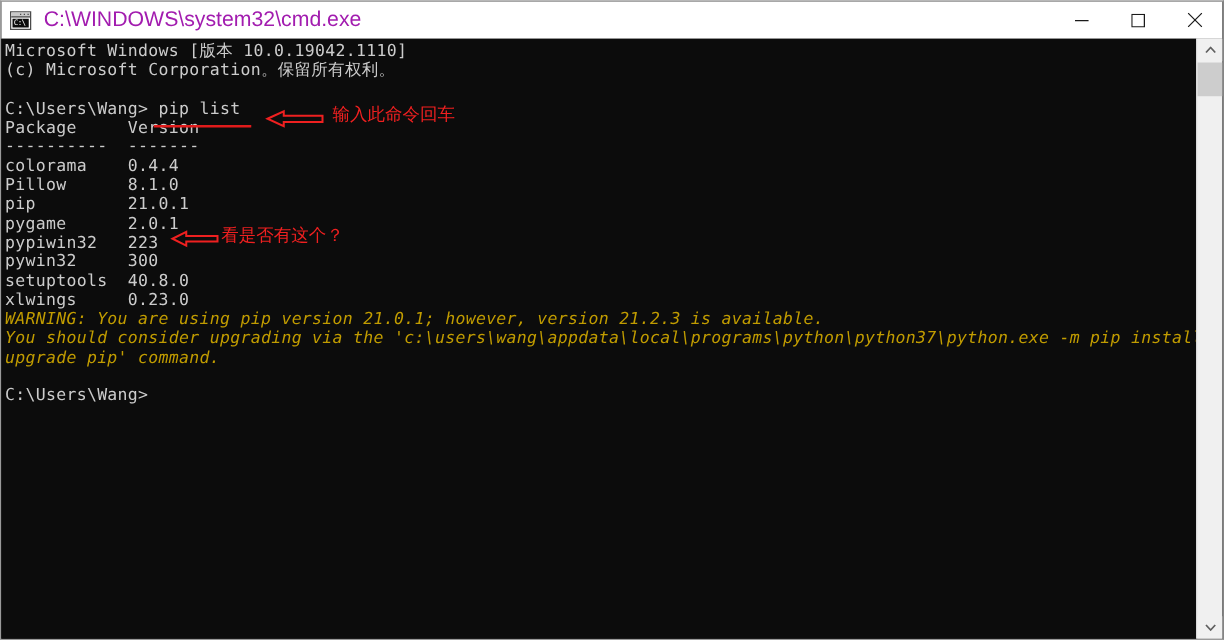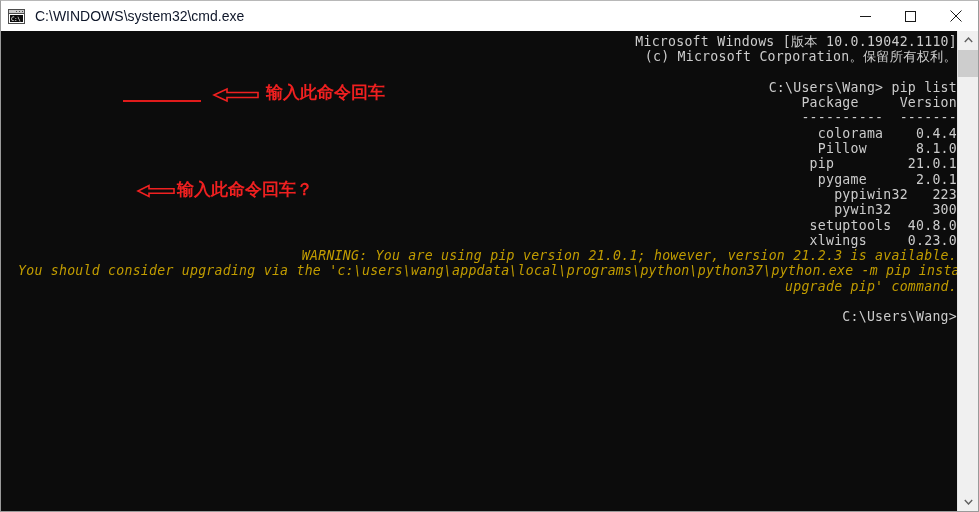--- a/index.html
+++ b/index.html
@@ -79,22 +79,22 @@
     background: #0c0c0c;
     color: #ffffff;
     font-family: "DejaVu Sans Mono", monospace;
     font-size: 6px;
     line-height: 8px;
     letter-spacing: -0.5px;
     padding-left: 1px;
     box-sizing: border-box;
   }
   #title-text {
-    font-size: 14px;
-    color: #0f172a;
+    font-size: 17px;
+    color: #a21caf;
     white-space: nowrap;
     overflow: hidden;
     text-overflow: ellipsis;
   }
   #titlebar-buttons {
     display: flex;
     flex: 0 0 auto;
     height: 100%;
   }
   .winbtn {
@@ -111,23 +111,22 @@
 
   
   #terminal {
     position: absolute;
     left: 0;
     top: 30px;
     width: 956px;
     height: 480px;
     background: #0c0c0c;
     overflow: hidden;
-    padding: 3px 0 0 17px;
-    box-sizing: border-box;
-    text-align: right;
+    padding: 3px 0 0 3px;
+    box-sizing: border-box;
   }
   #console-lines {
     font-family: "DejaVu Sans Mono", monospace;
     font-size: 13.2px;
     line-height: 15.3px;
     white-space: pre;
     color: #cccccc;
     letter-spacing: 0.25px;
   }
   .line { height: 15.3px; }
@@ -143,24 +142,23 @@
     width: 78px;
     height: 2px;
     background: #e01b1b;
   }
 
   
   .annot {
     position: absolute;
     color: #ef2020;
     font-family: "DejaVu Sans", sans-serif;
-    font-size: 17px;
+    font-size: 14px;
     line-height: 16px;
     white-space: nowrap;
-    font-weight: bold;
   }
   #annot-1 { left: 265px; top: 83px; }
   #annot-2 { left: 176px; top: 180px; }
 
   .arrow {
     position: absolute;
   }
   #arrow-1 { left: 211px; top: 85px; }
   #arrow-2 { left: 135px; top: 182px; }
 
@@ -240,21 +238,21 @@
   <div class="cmd-underline"></div>
 
   <svg class="arrow" id="arrow-1" width="48" height="18" viewBox="0 0 48 18">
     <path d="M2 9 L15 3 L15 6.5 L46 6.5 L46 11.5 L15 11.5 L15 15 Z" fill="none" stroke="#ef2020" stroke-width="1.6" stroke-linejoin="miter"></path>
   </svg>
   <div class="annot" id="annot-1">输入此命令回车</div>
 
   <svg class="arrow" id="arrow-2" width="40" height="16" viewBox="0 0 40 16">
     <path d="M2 8 L13 2.5 L13 5.8 L38 5.8 L38 10.2 L13 10.2 L13 13.5 Z" fill="none" stroke="#ef2020" stroke-width="1.6" stroke-linejoin="miter"></path>
   </svg>
-  <div class="annot" id="annot-2">输入此命令回车？</div>
+  <div class="annot" id="annot-2">看是否有这个？</div>
 
   <div id="scrollbar">
     <div class="sb-arrow" id="sb-up">
       <svg width="9" height="6" viewBox="0 0 9 6">
         <path d="M0.8 5 L4.5 1 L8.2 5" fill="none" stroke="#606060" stroke-width="1.4"></path>
       </svg>
     </div>
     <div id="sb-thumb"></div>
     <div class="sb-arrow" id="sb-down">
       <svg width="9" height="6" viewBox="0 0 9 6">

